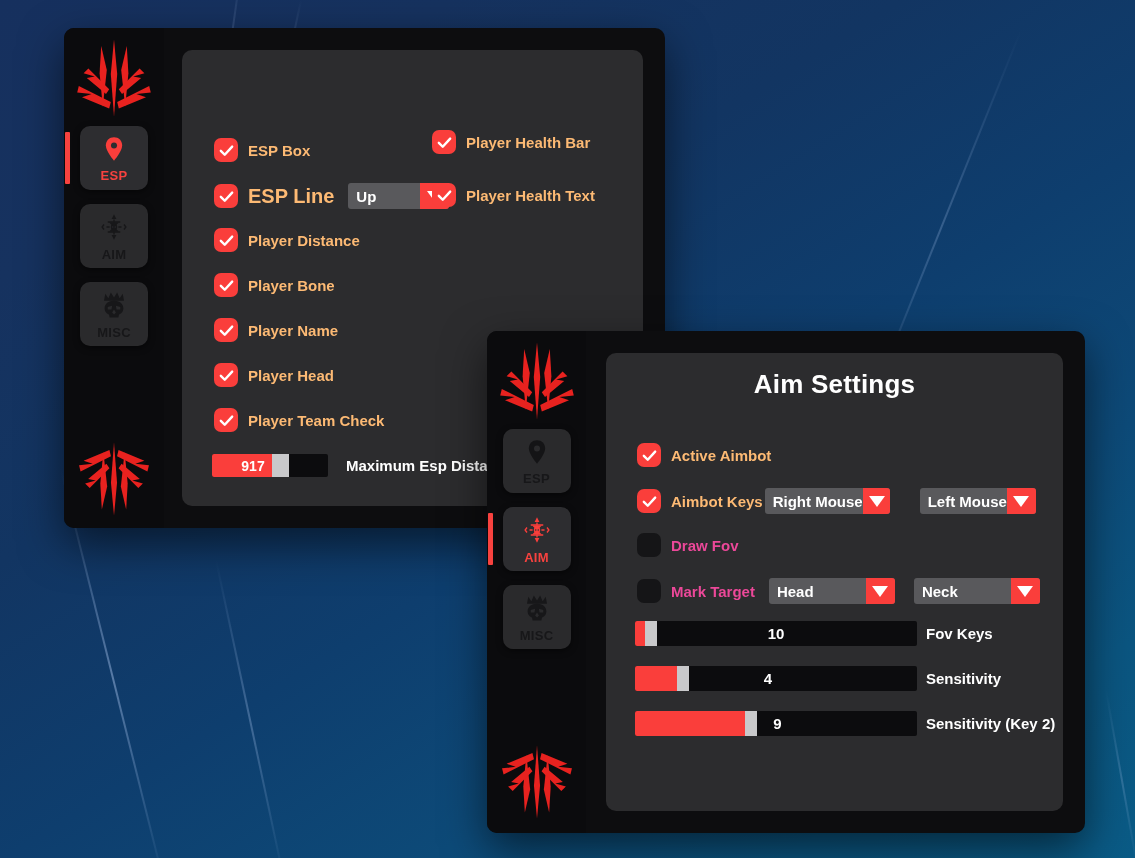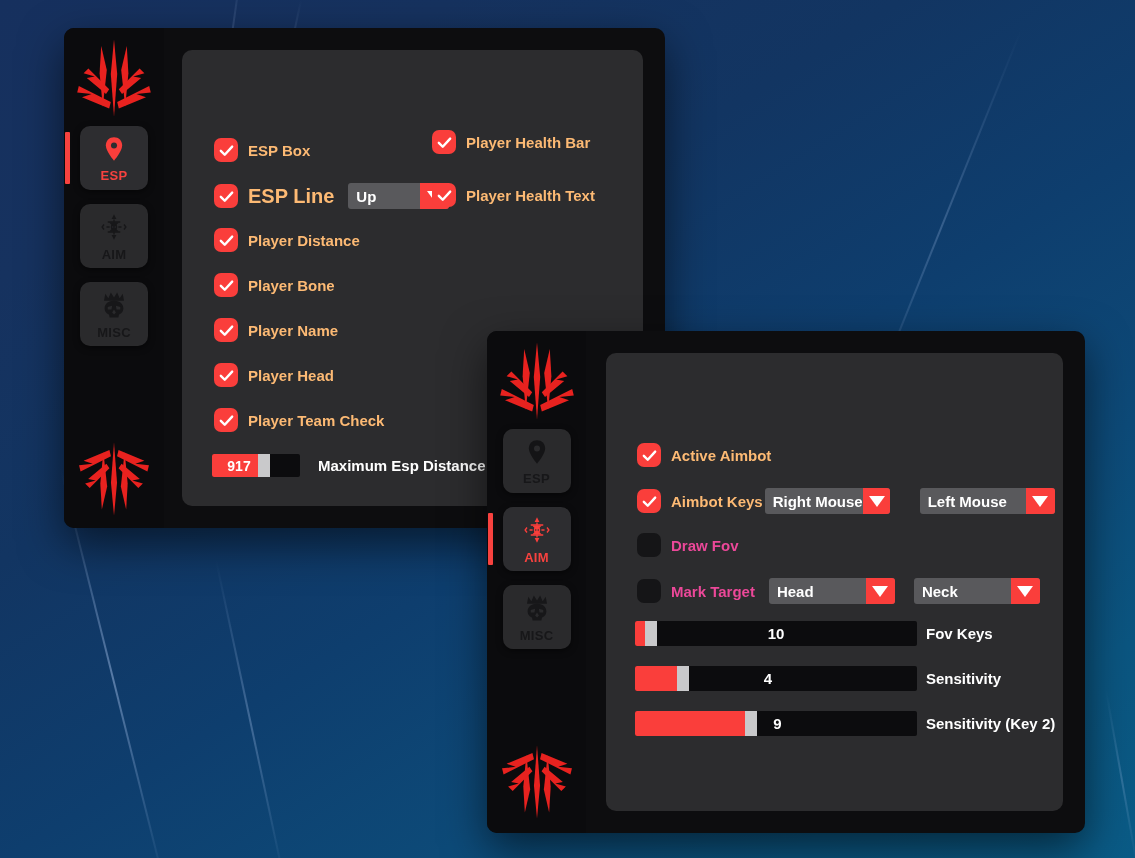--- a/index.html
+++ b/index.html
@@ -351,21 +351,21 @@
       <div class="row" style="left:250px;top:133px;">
         <span class="cbox on">
           <svg viewBox="0 0 24 24" width="17" height="17" aria-hidden="true">
               <path d="M4 12.5 L9.5 18 L20 6.5" stroke="#fff" stroke-width="3.4" fill="none" stroke-linecap="round" stroke-linejoin="round"></path>
             </svg>
         </span>
         <span class="cblabel" style="font-size:15px;">Player Health Text</span>
       </div>
 
       <div class="row" style="left:30px;top:404px;">
-        <span class="slider" style="width:88px;height:23px;text-align:right;">
+        <span class="slider" style="width:116px;height:23px;text-align:right;">
           <span class="fill" style="width:52%;"></span>
           <span class="knob" style="left:52%;width:14%;"></span>
           <span class="sval" style="font-size:14px;padding-right:34px;">917</span>
         </span>
         <span class="slider-label" style="font-size:15px;margin-left:18px;">Maximum Esp Distance</span>
       </div>
 
     </div>
   </div>
 
@@ -446,20 +446,21 @@
             <path d="M94 40 L54 20 L56 12 L90 26 L78 30 L96 32 Z"></path>
             <path d="M18 62 L44 36 L40 30 L16 50 L26 52 L12 56 Z"></path>
             <path d="M82 62 L56 36 L60 30 L84 50 L74 52 L88 56 Z"></path>
           </g>
         </svg>
       </div>
     </div>
 
     <div class="card" style="left:119px;top:22px;right:22px;height:458px;">
 
+      <div class="card-title" style="font-size:26px;margin-top:16px;">Aim Settings</div>
 
       <div class="row" style="left:31px;top:90px;">
         <span class="cbox on">
           <svg viewBox="0 0 24 24" width="17" height="17" aria-hidden="true">
               <path d="M4 12.5 L9.5 18 L20 6.5" stroke="#fff" stroke-width="3.4" fill="none" stroke-linecap="round" stroke-linejoin="round"></path>
             </svg>
         </span>
         <span class="cblabel" style="font-size:15px;">Active Aimbot</span>
       </div>
 
@@ -469,21 +470,21 @@
               <path d="M4 12.5 L9.5 18 L20 6.5" stroke="#fff" stroke-width="3.4" fill="none" stroke-linecap="round" stroke-linejoin="round"></path>
             </svg>
         </span>
         <span class="cblabel" style="font-size:15px;">Aimbot Keys</span>
         <span class="dropdown" style="margin-left:2px;width:125px;height:26px;">
           <span class="dd-value" style="font-size:15px;">Right Mouse</span>
           <span class="dd-arrow" style="width:29px;">
               <span class="tri"></span>
             </span>
         </span>
-        <span class="dropdown" style="margin-left:30px;width:135px;height:26px;">
+        <span class="dropdown" style="margin-left:30px;width:116px;height:26px;">
           <span class="dd-value" style="font-size:15px;">Left Mouse</span>
           <span class="dd-arrow" style="width:29px;">
               <span class="tri"></span>
             </span>
         </span>
       </div>
 
       <div class="row" style="left:31px;top:180px;">
         <span class="cbox off"></span>
         <span class="cblabel dim" style="font-size:15px;">Draw Fov</span>

